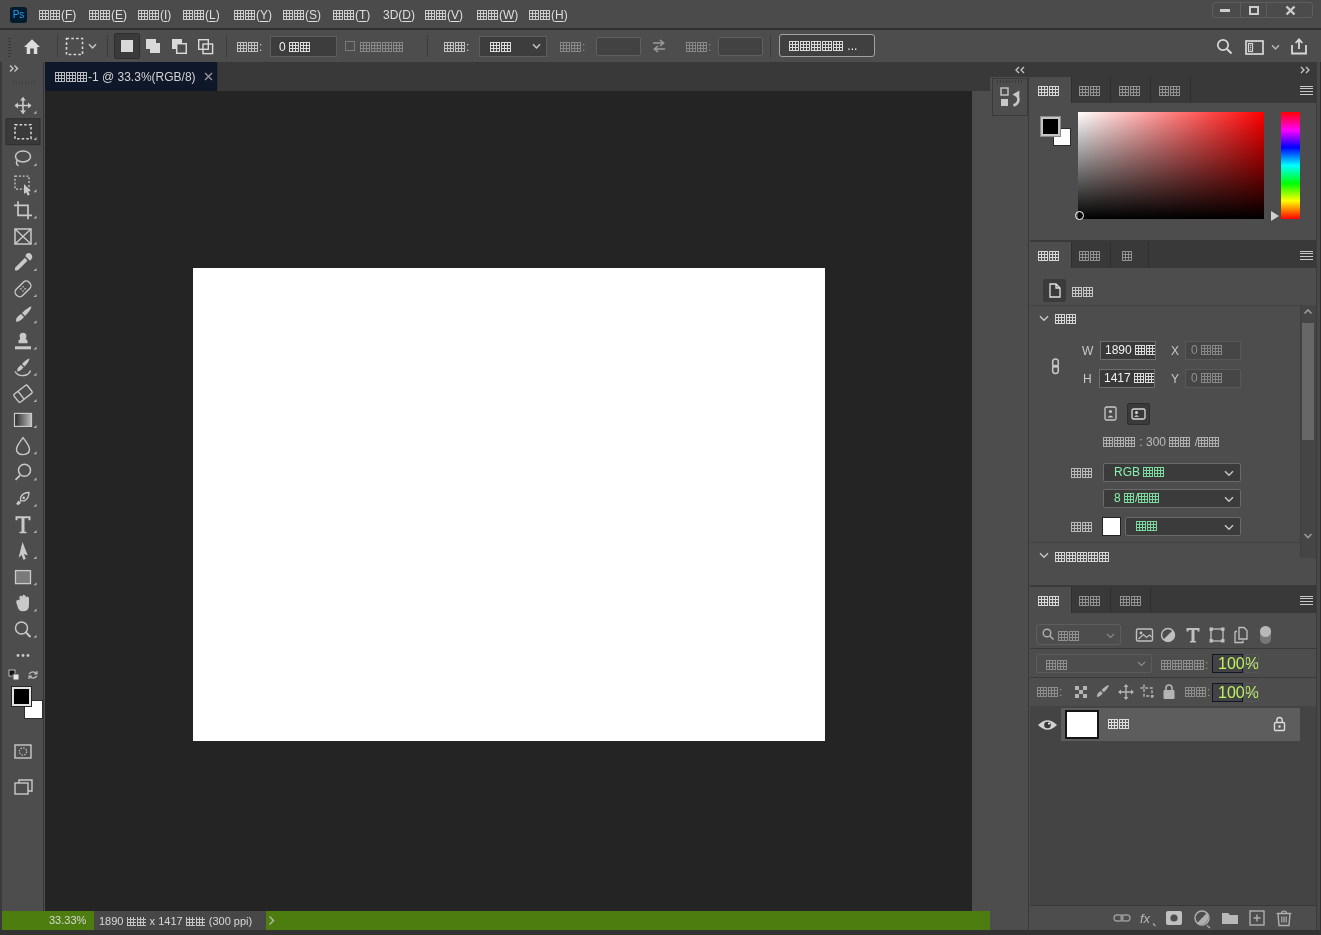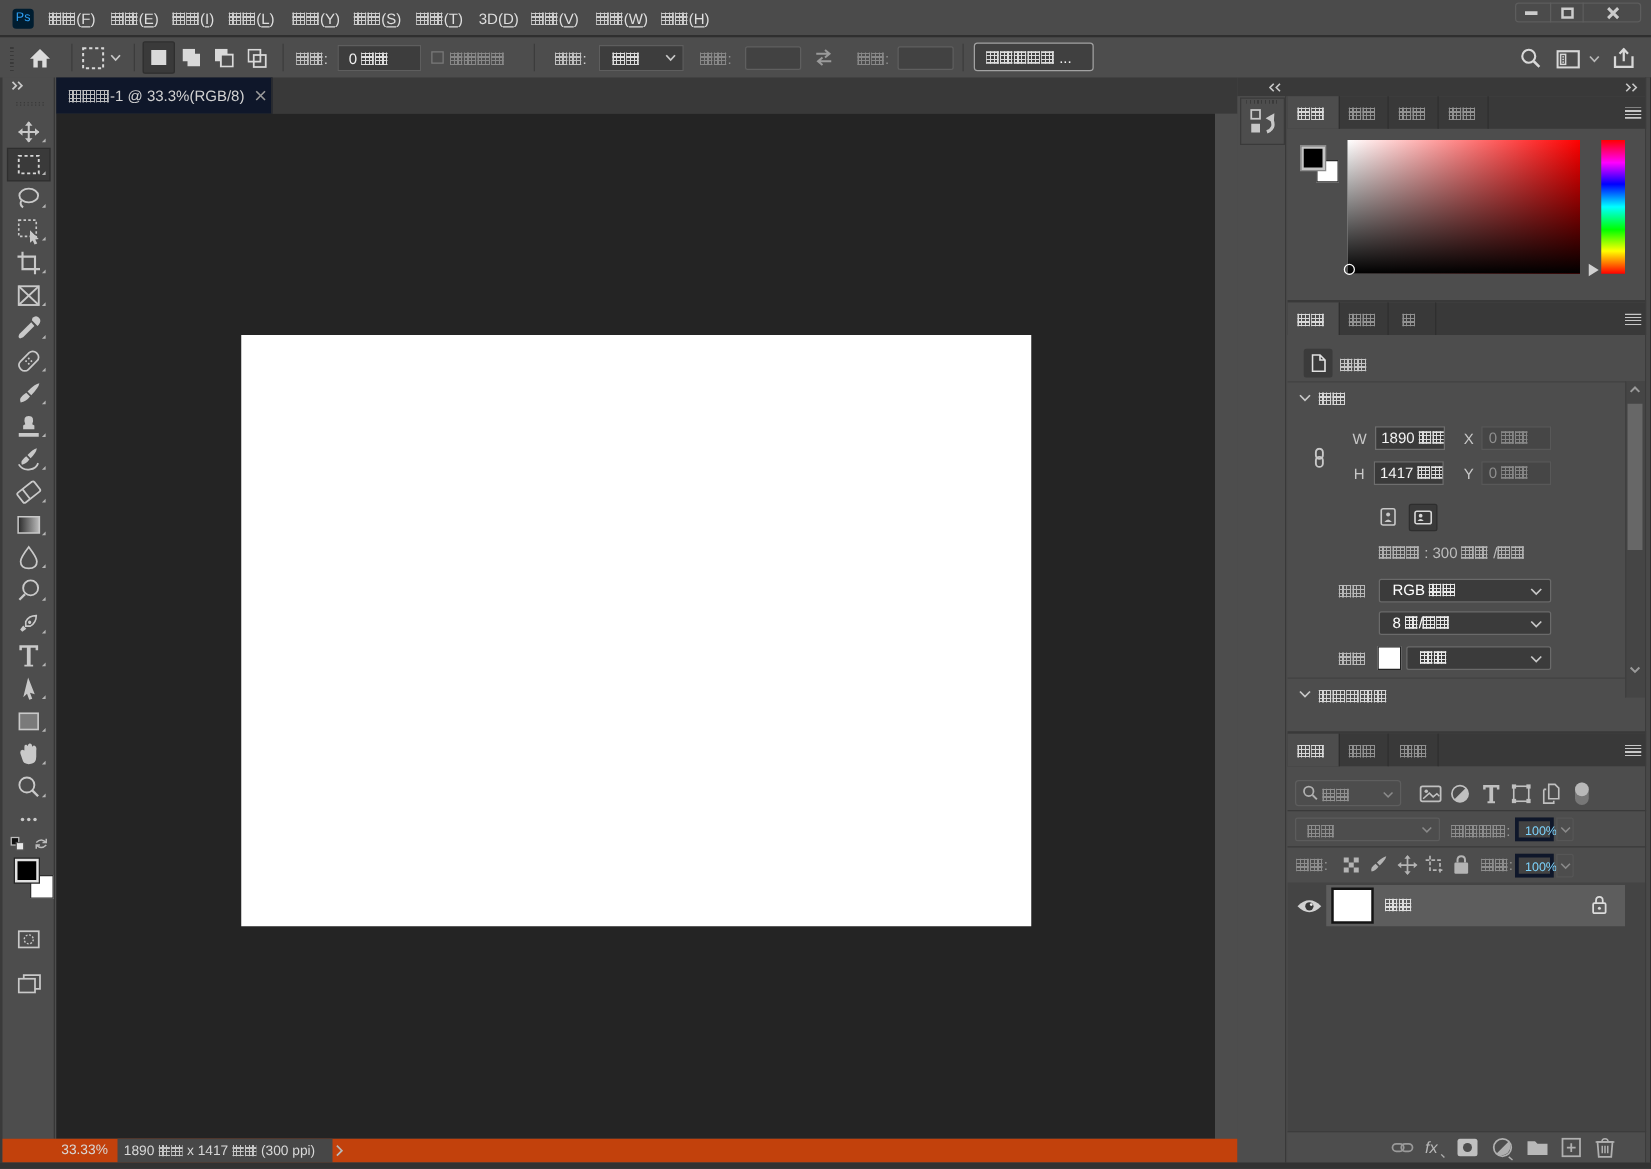--- a/index.html
+++ b/index.html
@@ -292,21 +292,21 @@
     <span class="ab txt" style="left:10px;top:8px;font-size:12px;color:#d2d2d2"><i class="z"></i><i class="z"></i><i class="z"></i>-1 @ 33.3%(RGB/8)</span>
     <svg class="ab" style="left:159px;top:10px" width="9" height="9">
         <path d="M1 1 L8 8 M8 1 L1 8" stroke="#9a9a9a" stroke-width="1.3"></path>
       </svg>
   </div>
 </div>
 <div class="ab" id="canvas" style="left:45px;top:91px;width:927px;height:820px;background:#242424">
   <div class="ab" style="left:148px;top:177px;width:632px;height:473px;background:#fff"></div>
 </div>
 <div class="ab" id="vgutter" style="left:972px;top:91px;width:18px;height:820px;background:#4d4d4d"></div>
-<div class="ab" id="statusbar" style="left:2px;top:911px;width:988px;height:19px;background:#c2410c">
+<div class="ab" id="statusbar" style="left:2px;top:911px;width:988px;height:19px;background:#4d7c0f">
   <span class="ab txt" style="left:47px;top:3px;font-size:11px;color:#d8d8d8">33.33%</span>
   <div class="ab" style="left:92px;top:0px;width:172px;height:19px;background:#474747"></div>
   <span class="ab txt" style="left:97px;top:4px;font-size:11px;color:#d8d8d8">1890 <i class="z s"></i><i class="z s"></i> x 1417 <i class="z s"></i><i class="z s"></i> (300 ppi)</span>
   <svg class="ab" style="left:266px;top:4px" width="7" height="11">
       <path d="M1.5 1.5 L5.5 5.5 L1.5 9.5" stroke="#b8b8b8" stroke-width="1.4" fill="none"></path>
     </svg>
 </div>
 
 <div class="ab" id="dockhead" style="left:990px;top:62px;width:331px;height:15px;background:#393939">
   <svg class="ab" style="left:24px;top:4px" width="12" height="8">
@@ -572,24 +572,24 @@
 .tdiv{width:1px;height:26px;background:#2f2f2f}
 .ton{font-size:12px;color:#ececec}
 .toff{font-size:12px;color:#9e9e9e}
 .burger{width:13px;height:9px;background:repeating-linear-gradient(0deg,#c8c8c8 0 1px,transparent 1px 2.8px)}
 .pdiv{width:291px;height:2px;background:#393939}
 .plb{font-size:12px;color:#c8c8c8}
 .pinp{width:56px;height:19px;background:#3a3a3a;border:1px solid #6e6e6e;color:#f2f2f2;font-size:12px;line-height:17px;white-space:nowrap;overflow:hidden}
 .pinp span{padding-left:4px}
 .pinpd{width:56px;height:19px;background:#464646;border:1px solid #585858;color:#8f8f8f;font-size:12px;line-height:17px;white-space:nowrap;overflow:hidden}
 .pinpd span{padding-left:5px}
-.pdd{width:138px;height:19px;background:#3b3b3b;border:1px solid #6a6a6a;border-radius:2px;color:#ffffff;font-size:12px;line-height:17px;white-space:nowrap;overflow:hidden}
+.pdd{width:138px;height:19px;background:#3b3b3b;border:1px solid #6a6a6a;border-radius:2px;color:#86efac;font-size:12px;line-height:17px;white-space:nowrap;overflow:hidden}
 .ldd{height:19px;border:1px solid #5c5c5c;border-radius:2px}
 .ltx{font-size:12px;color:#969696}
-.lbox{width:31px;height:19px;background:#434343;border:3px solid #0f172a;color:#7dd3fc;font-size:10px;line-height:17px}
+.lbox{width:31px;height:19px;background:#434343;border:1px solid #0f172a;color:#bef264;font-size:16px;line-height:17px}
 .lbox span{padding-left:5px}
 .lboxa{width:14px;height:19px;border:1px solid #565656;border-radius:0 2px 2px 0}
 </style>
 
 <div class="ab" style="left:1316px;top:62px;width:1px;height:868px;background:#3b3b3b"></div>
 <div class="ab" style="left:1317px;top:62px;width:3px;height:868px;background:#484848"></div>
 <div class="ab" style="left:1320px;top:62px;width:1px;height:868px;background:#303030"></div>
 
 <div class="ab" style="left:0;top:930px;width:1321px;height:5px;background:#323232"></div>
 

